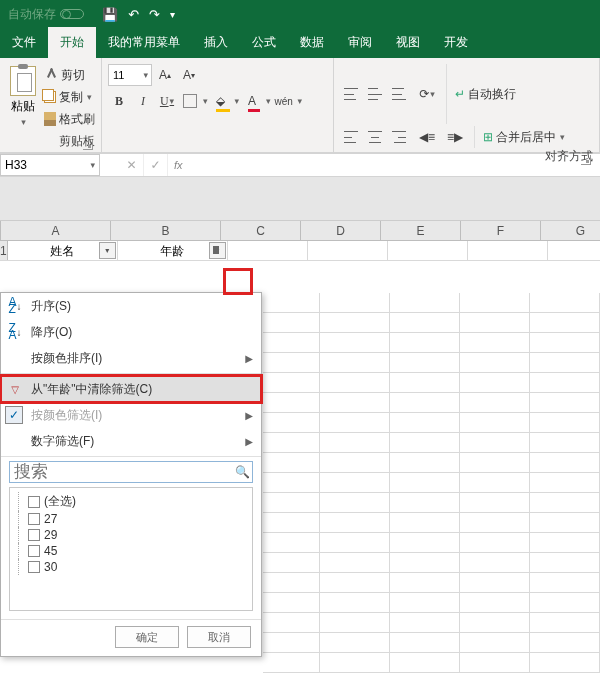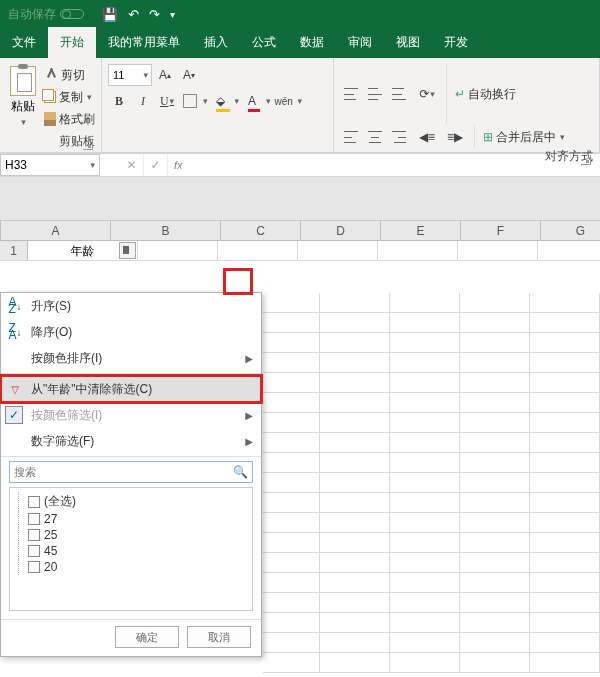--- a/index.html
+++ b/index.html
@@ -67,21 +67,21 @@
 .filter-menu{position:absolute;left:0;top:292px;width:262px;background:#fff;border:1px solid #b0b0b0;box-shadow:2px 2px 6px rgba(0,0,0,.25);z-index:5}
 .fm-item{height:26px;display:flex;align-items:center;padding:0 8px 0 30px;position:relative;cursor:pointer;color:#333}
 .fm-item.disabled{color:#a0a0a0}
 .fm-item .arrow{position:absolute;right:8px;color:#666;font-size:10px}
 .fm-item .ico{position:absolute;left:6px;width:16px;height:16px;display:flex;align-items:center;justify-content:center;font-size:10px}
 .fm-item.highlight{background:#e0e0e0;outline:3px solid #d22;outline-offset:-1px}
 .sort-az{display:flex;flex-direction:column;font-size:8px;line-height:7px;color:#0066a8}
 .checkwrap{position:absolute;left:4px;width:18px;height:18px;border:1px solid #888;background:#e8eef5;display:flex;align-items:center;justify-content:center;color:#0066a8;font-size:12px}
 .fm-sep{height:1px;background:#e0e0e0;margin:2px 0}
 .search-box{margin:4px 8px;height:22px;border:1px solid #8fb5d8;display:flex;align-items:center;padding:0 4px;justify-content:space-between}
-.search-box input{border:0;outline:0;flex:1;font-size:11px;color:#666;background:transparent}
+.search-box input{border:0;outline:0;flex:1;font-size:17px;color:#666;background:transparent}
 .mag{color:#4a7ba8;font-size:12px}
 .tree{margin:2px 8px 8px;height:124px;border:1px solid #c8c8c8;padding:4px;background:#fff;overflow:hidden}
 .tree-item{display:flex;align-items:center;gap:4px;padding:1px 0 1px 14px;position:relative;font-size:11px;color:#333}
 .tree-item::before{content:"";position:absolute;left:4px;top:0;bottom:0;border-left:1px dotted #aaa}
 .tree-item .tick{width:12px;height:12px;border:1px solid #888;background:#fff}
 .btnbar{display:flex;justify-content:flex-end;gap:8px;padding:6px 10px 8px;border-top:1px solid #e0e0e0}
 .dlg-btn{width:64px;height:22px;border:1px solid #acacac;background:#fdfdfd;color:#666;font-size:11px;display:flex;align-items:center;justify-content:center}
 .empty-rows{position:absolute;left:263px;top:293px;right:0;bottom:0}
 .erow{height:20px;border-bottom:1px solid #d9d9d9;display:flex}
 .erow div{border-right:1px solid #d9d9d9}
@@ -258,20 +258,21 @@
     <div class="ch">A</div>
     <div class="ch">B</div>
     <div class="ch small">C</div>
     <div class="ch small">D</div>
     <div class="ch small">E</div>
     <div class="ch small">F</div>
     <div class="ch small">G</div>
   </div>
   <div class="data-row">
     <div class="rh">1</div>
+    <div class="cell head"><span>姓名</span><div class="fbtn"></div></div>
     <div class="cell head"><span>年龄</span><div class="fbtn active"></div></div>
     <div class="cell small"></div>
     <div class="cell small"></div>
     <div class="cell small"></div>
     <div class="cell small"></div>
     <div class="cell small"></div>
   </div>
 </div>
 
 <div class="redbox" style="left:223px;top:268px;width:30px;height:27px"></div>
@@ -318,29 +319,29 @@
     <div class="tree-item">
         <span class="tick"></span>
         <span>(全选)</span>
       </div>
     <div class="tree-item">
         <span class="tick"></span>
         <span>27</span>
       </div>
     <div class="tree-item">
         <span class="tick"></span>
-        <span>25</span>
+        <span>29</span>
       </div>
     <div class="tree-item">
         <span class="tick"></span>
         <span>45</span>
       </div>
     <div class="tree-item">
         <span class="tick"></span>
-        <span>20</span>
+        <span>30</span>
       </div>
   </div>
   <div class="btnbar">
     <div class="dlg-btn">确定</div>
     <div class="dlg-btn">取消</div>
   </div>
 </div>
 
 <div class="empty-rows">
   <div class="erow">

